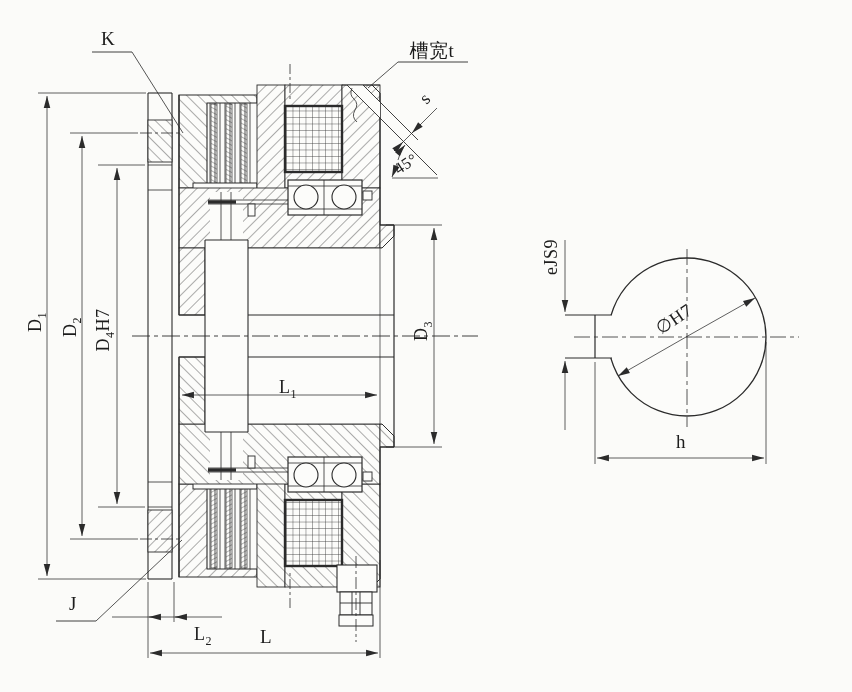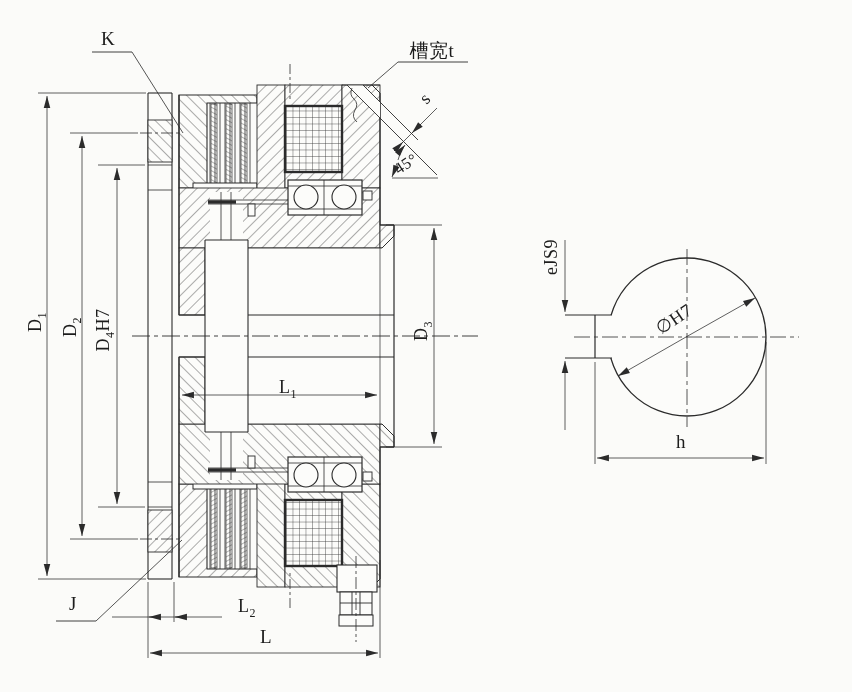--- a/index.html
+++ b/index.html
@@ -241,21 +241,21 @@
       <line x1="681" y1="458" x2="764" y2="458" marker-end="url(#ar)"></line>
     </g>
   </g>
 </svg>
 
 <div class="lbl r90" style="left:37px;top:322px;"><span>D</span><sub>1</sub></div>
 <div class="lbl r90" style="left:72px;top:327px;"><span>D</span><sub>2</sub></div>
 <div class="lbl r90" style="left:105px;top:330px;"><span>D</span><sub>4</sub><span>H7</span></div>
 <div class="lbl r90" style="left:423px;top:331px;"><span>D</span><sub>3</sub></div>
 <div class="lbl" style="left:288px;top:381px;margin-top:8px;"><span>L</span><sub>1</sub></div>
-<div class="lbl" style="left:203px;top:608px;margin-left:44px;"><span>L</span><sub>2</sub></div>
+<div class="lbl" style="left:203px;top:636px;"><span>L</span><sub>2</sub></div>
 <div class="lbl big" style="left:266px;top:636px;"><span>L</span></div>
 <div class="lbl big" style="left:108px;top:38px;"><span>K</span></div>
 <div class="lbl big" style="left:73px;top:603px;"><span>J</span></div>
 <div class="lbl big" style="left:432px;top:50px;"><span>槽宽t</span></div>
 <div class="lbl r45" style="left:425px;top:98px;"><span>s</span></div>
 <div class="lbl r33 sm" style="left:406px;top:164px;"><span>45°</span></div>
 <div class="lbl r90" style="left:551px;top:257px;"><span>eJS9</span></div>
 <div class="lbl r30" style="left:674px;top:319px;"><span>∅H7</span></div>
 <div class="lbl big" style="left:681px;top:441px;"><span>h</span></div>
 

